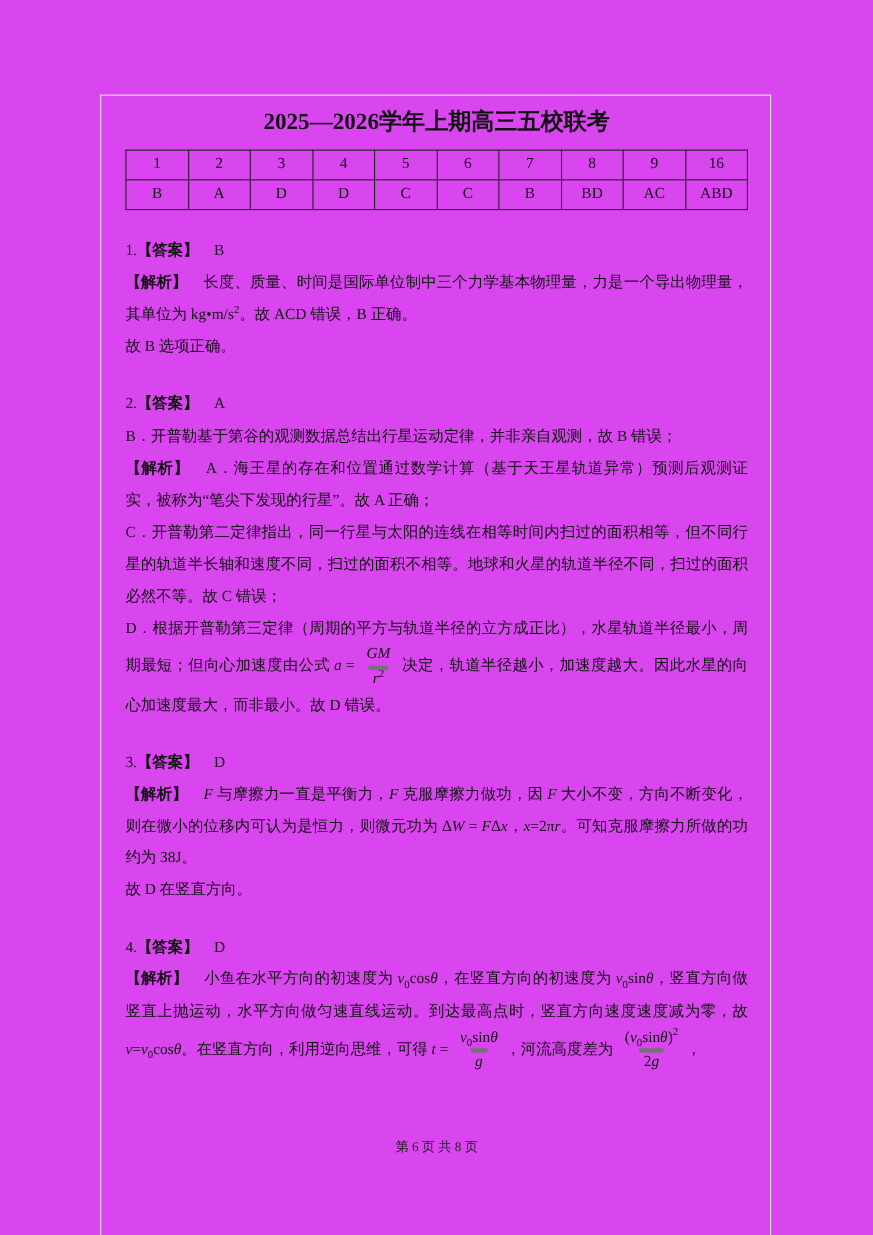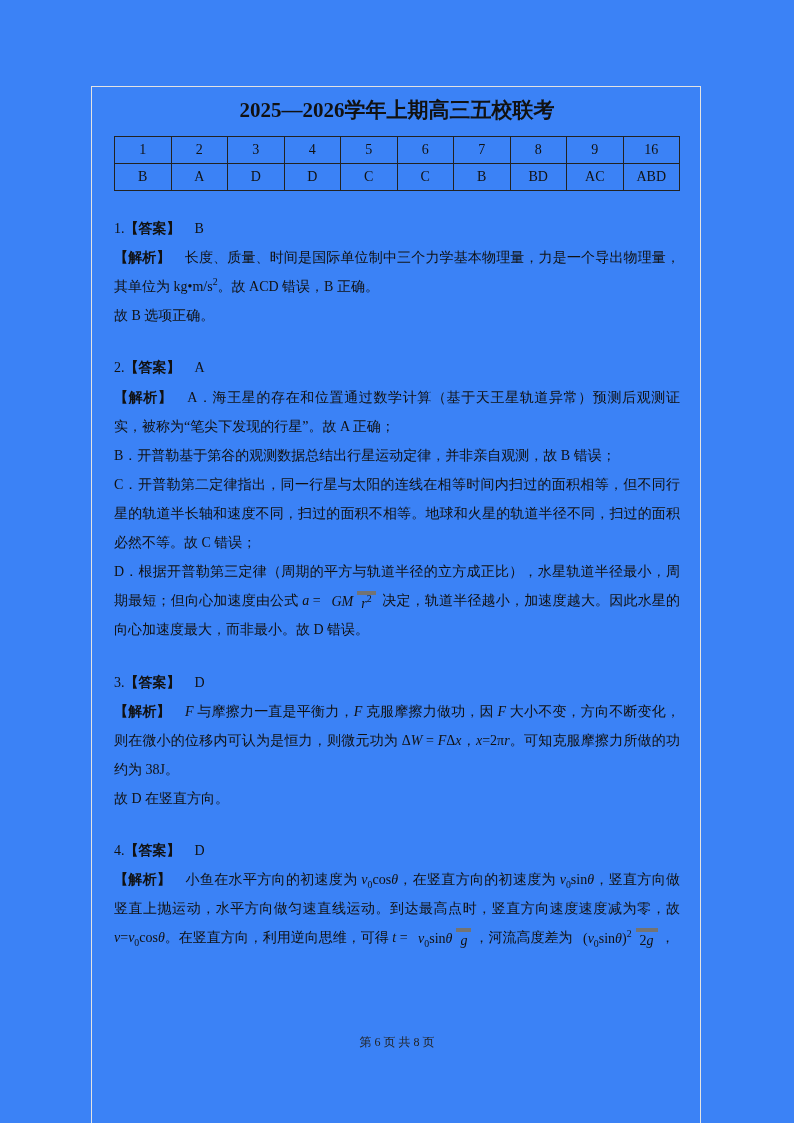--- a/index.html
+++ b/index.html
@@ -1,35 +1,35 @@
 <!DOCTYPE html>
 <html><head>
 <meta charset="utf-8">
 <style>
   html,body{margin:0;padding:0;background:#ffffff;}
-  .page{position:relative;width:794px;height:1123px;background:#3b82f6;overflow:hidden;
+  .page{position:relative;width:794px;height:1123px;background:#d946ef;overflow:hidden;
         font-family:"Liberation Serif","DejaVu Serif",serif;color:#111;}
   .frame-top{position:absolute;left:91px;top:86px;width:610px;height:1px;background:#e3e3e3;}
   .frame-left{position:absolute;left:91px;top:86px;width:1px;height:1037px;background:#e3e3e3;}
   .frame-right{position:absolute;left:700px;top:86px;width:1px;height:1037px;background:#e3e3e3;}
   .content{position:absolute;left:114px;top:96px;width:566px;}
   .title{margin:0;text-align:center;font-size:21px;font-weight:bold;
          font-family:"Liberation Serif","DejaVu Serif",serif;}
   .subtitle{margin:10px 0 0;text-align:center;font-size:24px;font-weight:bold;
             font-family:"Liberation Sans","DejaVu Sans",sans-serif;letter-spacing:7px;text-indent:7px;}
   .anstable{width:100%;border-collapse:collapse;margin-top:12px;table-layout:fixed;}
   .anstable td{border:1px solid #222;height:26px;text-align:center;font-size:14px;padding:0;}
   .solutions{margin-top:14px;font-size:14px;}
   .qblock{margin-top:23px;}
   .para{margin:0;line-height:2.08;text-align:justify;}
   .seg-b{font-weight:bold;}
   .seg-i{font-style:italic;font-family:"Liberation Serif","DejaVu Serif",serif;}
   .seg-sup{font-size:0.7em;vertical-align:super;line-height:0;}
   .seg-sub{font-size:0.7em;vertical-align:sub;line-height:0;}
-  .frac{display:inline-flex;flex-direction:row;align-items:center;vertical-align:middle;
+  .frac{display:inline-flex;flex-direction:column;align-items:center;vertical-align:middle;
         margin:0 3px;line-height:1.3;}
   .fnum,.fden{display:block;padding:0 4px;text-align:center;}
   .fden{border-top:4px solid #737373;}
   .footer{position:absolute;left:0;bottom:72px;width:100%;text-align:center;font-size:12px;color:#222;}
 </style>
 </head>
 <body>
 
 <div class="page">
   <div class="frame-top"></div>
@@ -69,22 +69,22 @@
     </table>
 
     <div id="solutions" class="solutions">
         <div class="qblock">
           <p class="para"><span>1.</span><span class="seg-b">【答案】</span><span>　B</span></p>
           <p class="para"><span class="seg-b">【解析】</span><span>　长度、质量、时间是国际单位制中三个力学基本物理量，力是一个导出物理量，其单位为 kg•m/s</span><span class="seg-sup">2</span><span>。故 ACD 错误，B 正确。</span></p>
           <p class="para"><span>故 B 选项正确。</span></p>
         </div>
         <div class="qblock">
           <p class="para"><span>2.</span><span class="seg-b">【答案】</span><span>　A</span></p>
+          <p class="para"><span>B．开普勒基于第谷的观测数据总结出行星运动定律，并非亲自观测，故 B 错误；</span></p>
           <p class="para"><span class="seg-b">【解析】</span><span>　A．海王星的存在和位置通过数学计算（基于天王星轨道异常）预测后观测证实，被称为“笔尖下发现的行星”。故 A 正确；</span></p>
-          <p class="para"><span>B．开普勒基于第谷的观测数据总结出行星运动定律，并非亲自观测，故 B 错误；</span></p>
           <p class="para"><span>C．开普勒第二定律指出，同一行星与太阳的连线在相等时间内扫过的面积相等，但不同行星的轨道半长轴和速度不同，扫过的面积不相等。地球和火星的轨道半径不同，扫过的面积必然不等。故 C 错误；</span></p>
           <p class="para"><span>D．根据开普勒第三定律（周期的平方与轨道半径的立方成正比），水星轨道半径最小，周期最短；但向心加速度由公式 </span><span class="seg-i">a</span><span> = </span><span class="frac">
               <span class="fnum"><span class="seg-i">GM</span></span>
               <span class="fden"><span class="seg-i">r</span><span class="seg-sup">2</span></span>
             </span><span> 决定，轨道半径越小，加速度越大。因此水星的向心加速度最大，而非最小。故 D 错误。</span></p>
         </div>
         <div class="qblock">
           <p class="para"><span>3.</span><span class="seg-b">【答案】</span><span>　D</span></p>
           <p class="para"><span class="seg-b">【解析】</span><span>　</span><span class="seg-i">F</span><span> 与摩擦力一直是平衡力，</span><span class="seg-i">F</span><span> 克服摩擦力做功，因 </span><span class="seg-i">F</span><span> 大小不变，方向不断变化，则在微小的位移内可认为是恒力，则微元功为 Δ</span><span class="seg-i">W</span><span> = </span><span class="seg-i">F</span><span>Δ</span><span class="seg-i">x</span><span>，</span><span class="seg-i">x</span><span>=2π</span><span class="seg-i">r</span><span>。可知克服摩擦力所做的功约为 38J。</span></p>
           <p class="para"><span>故 D 在竖直方向。</span></p>

